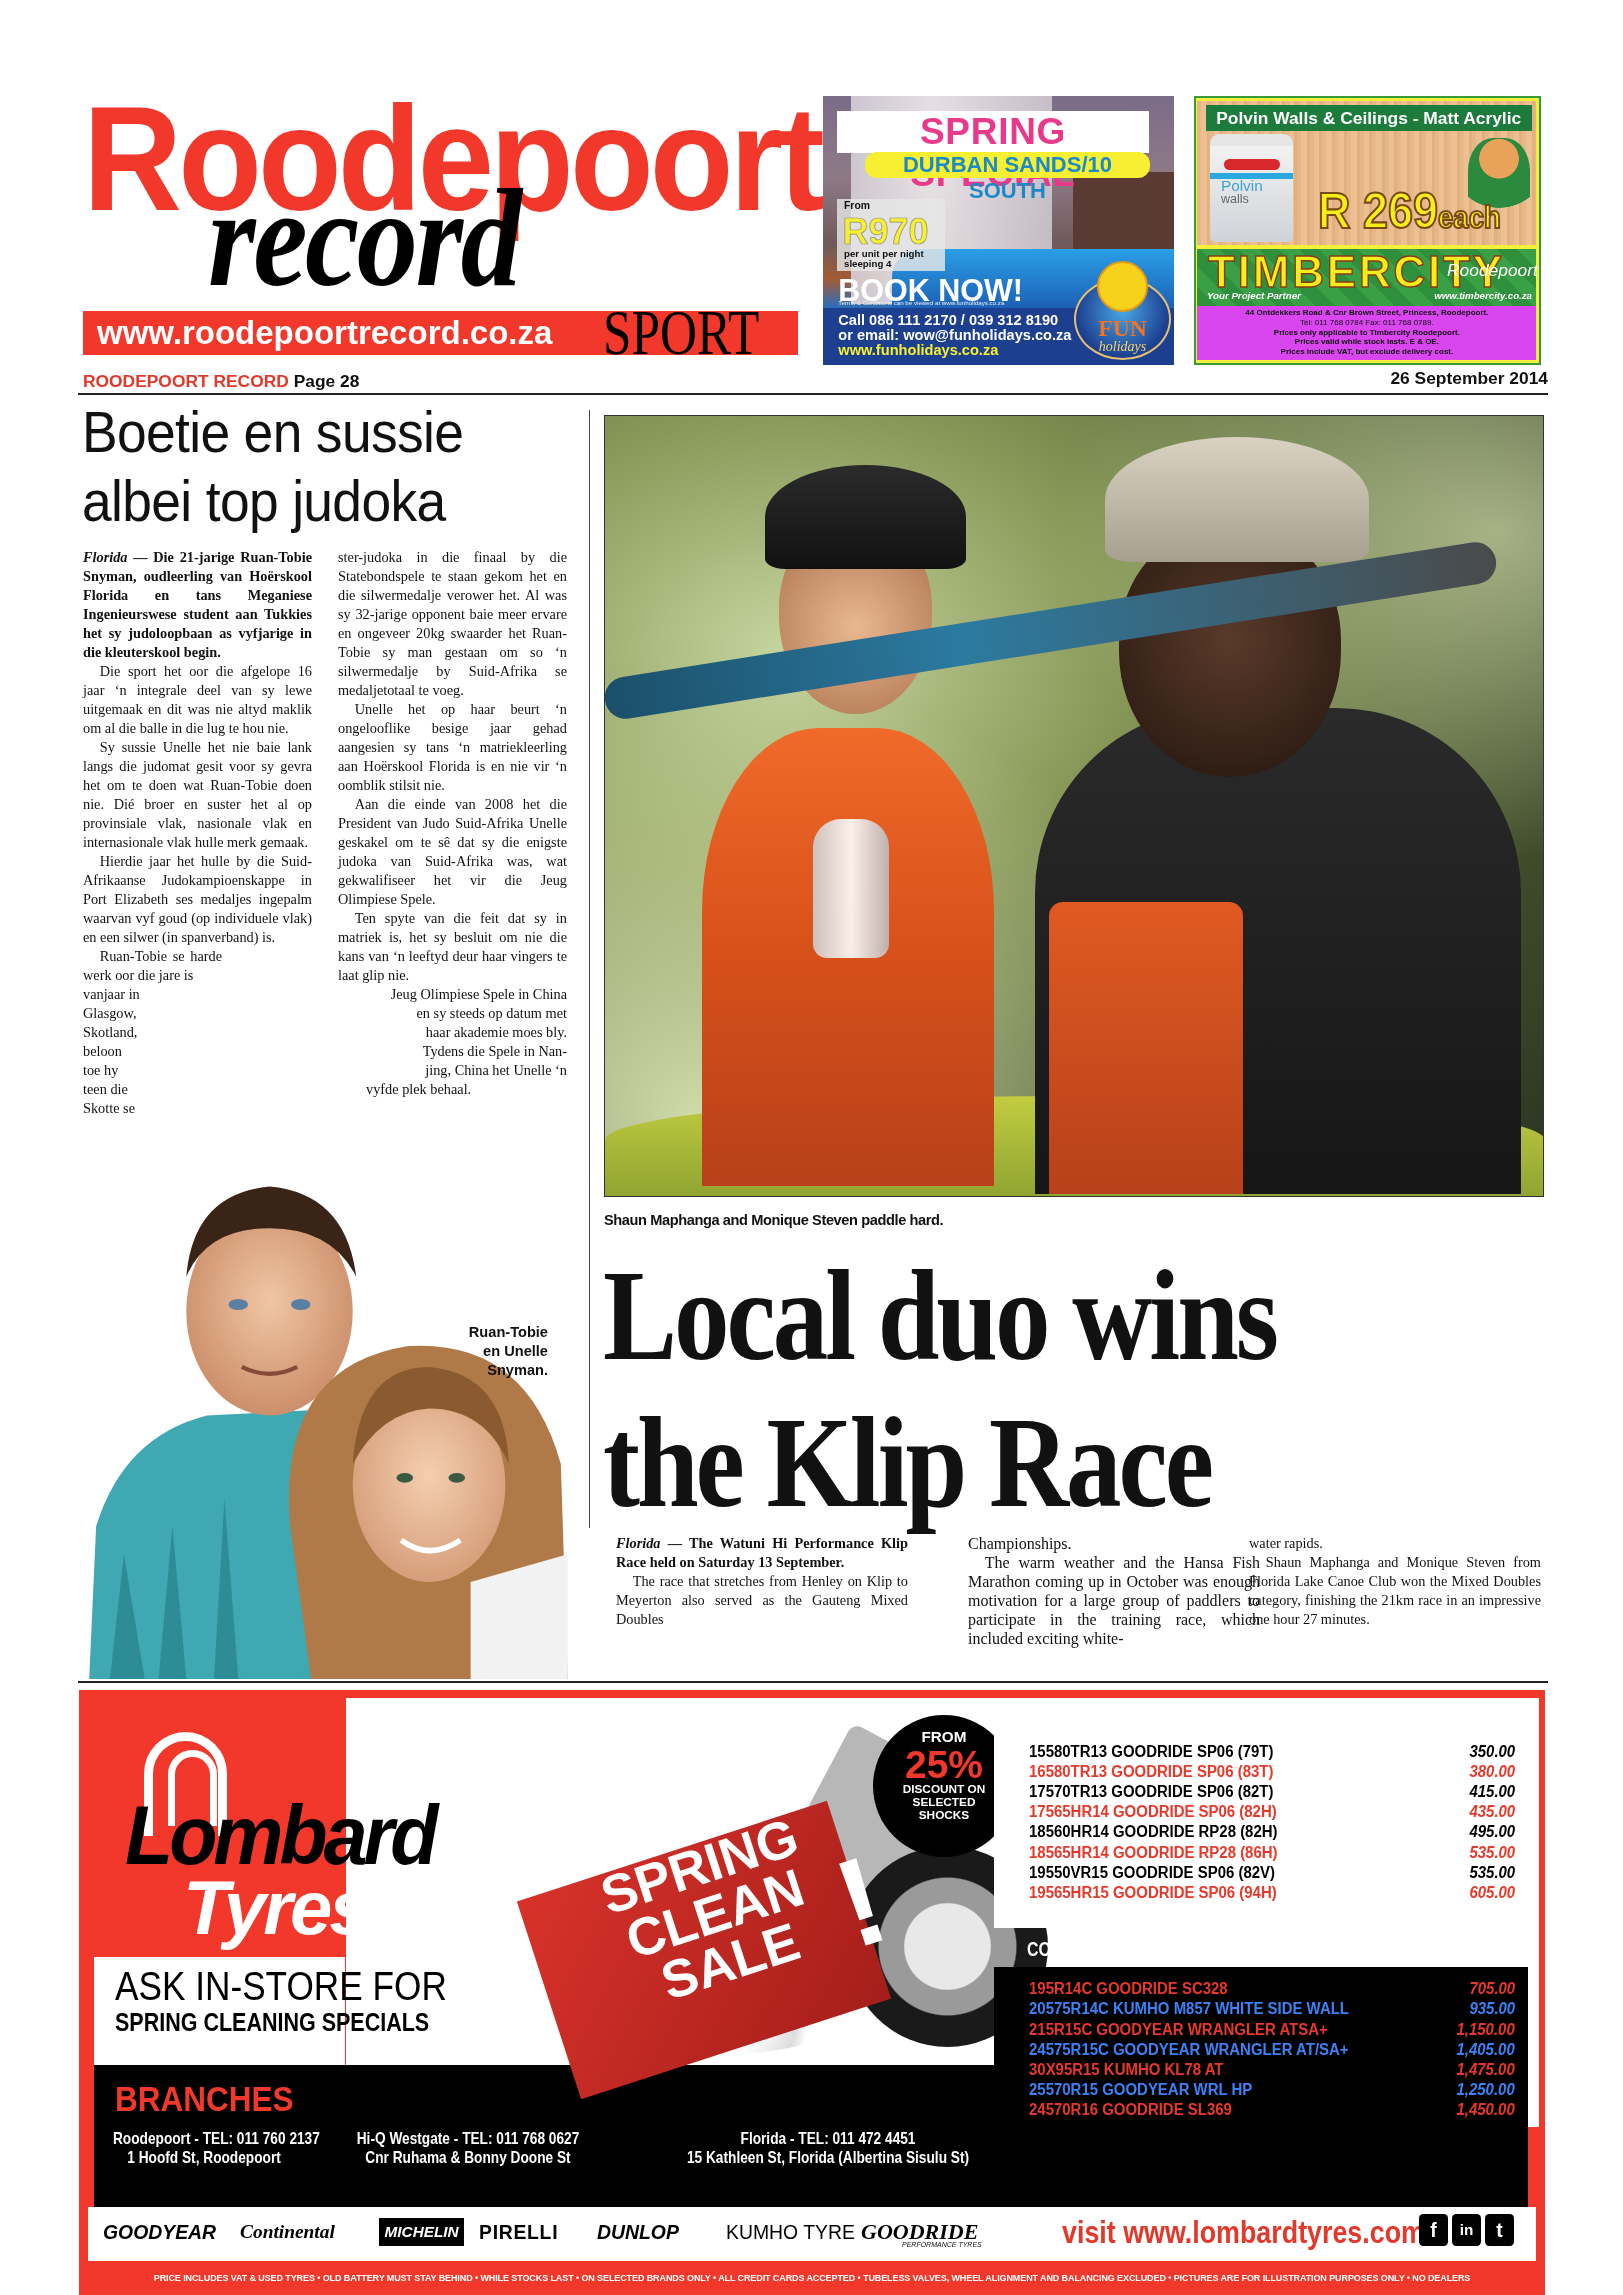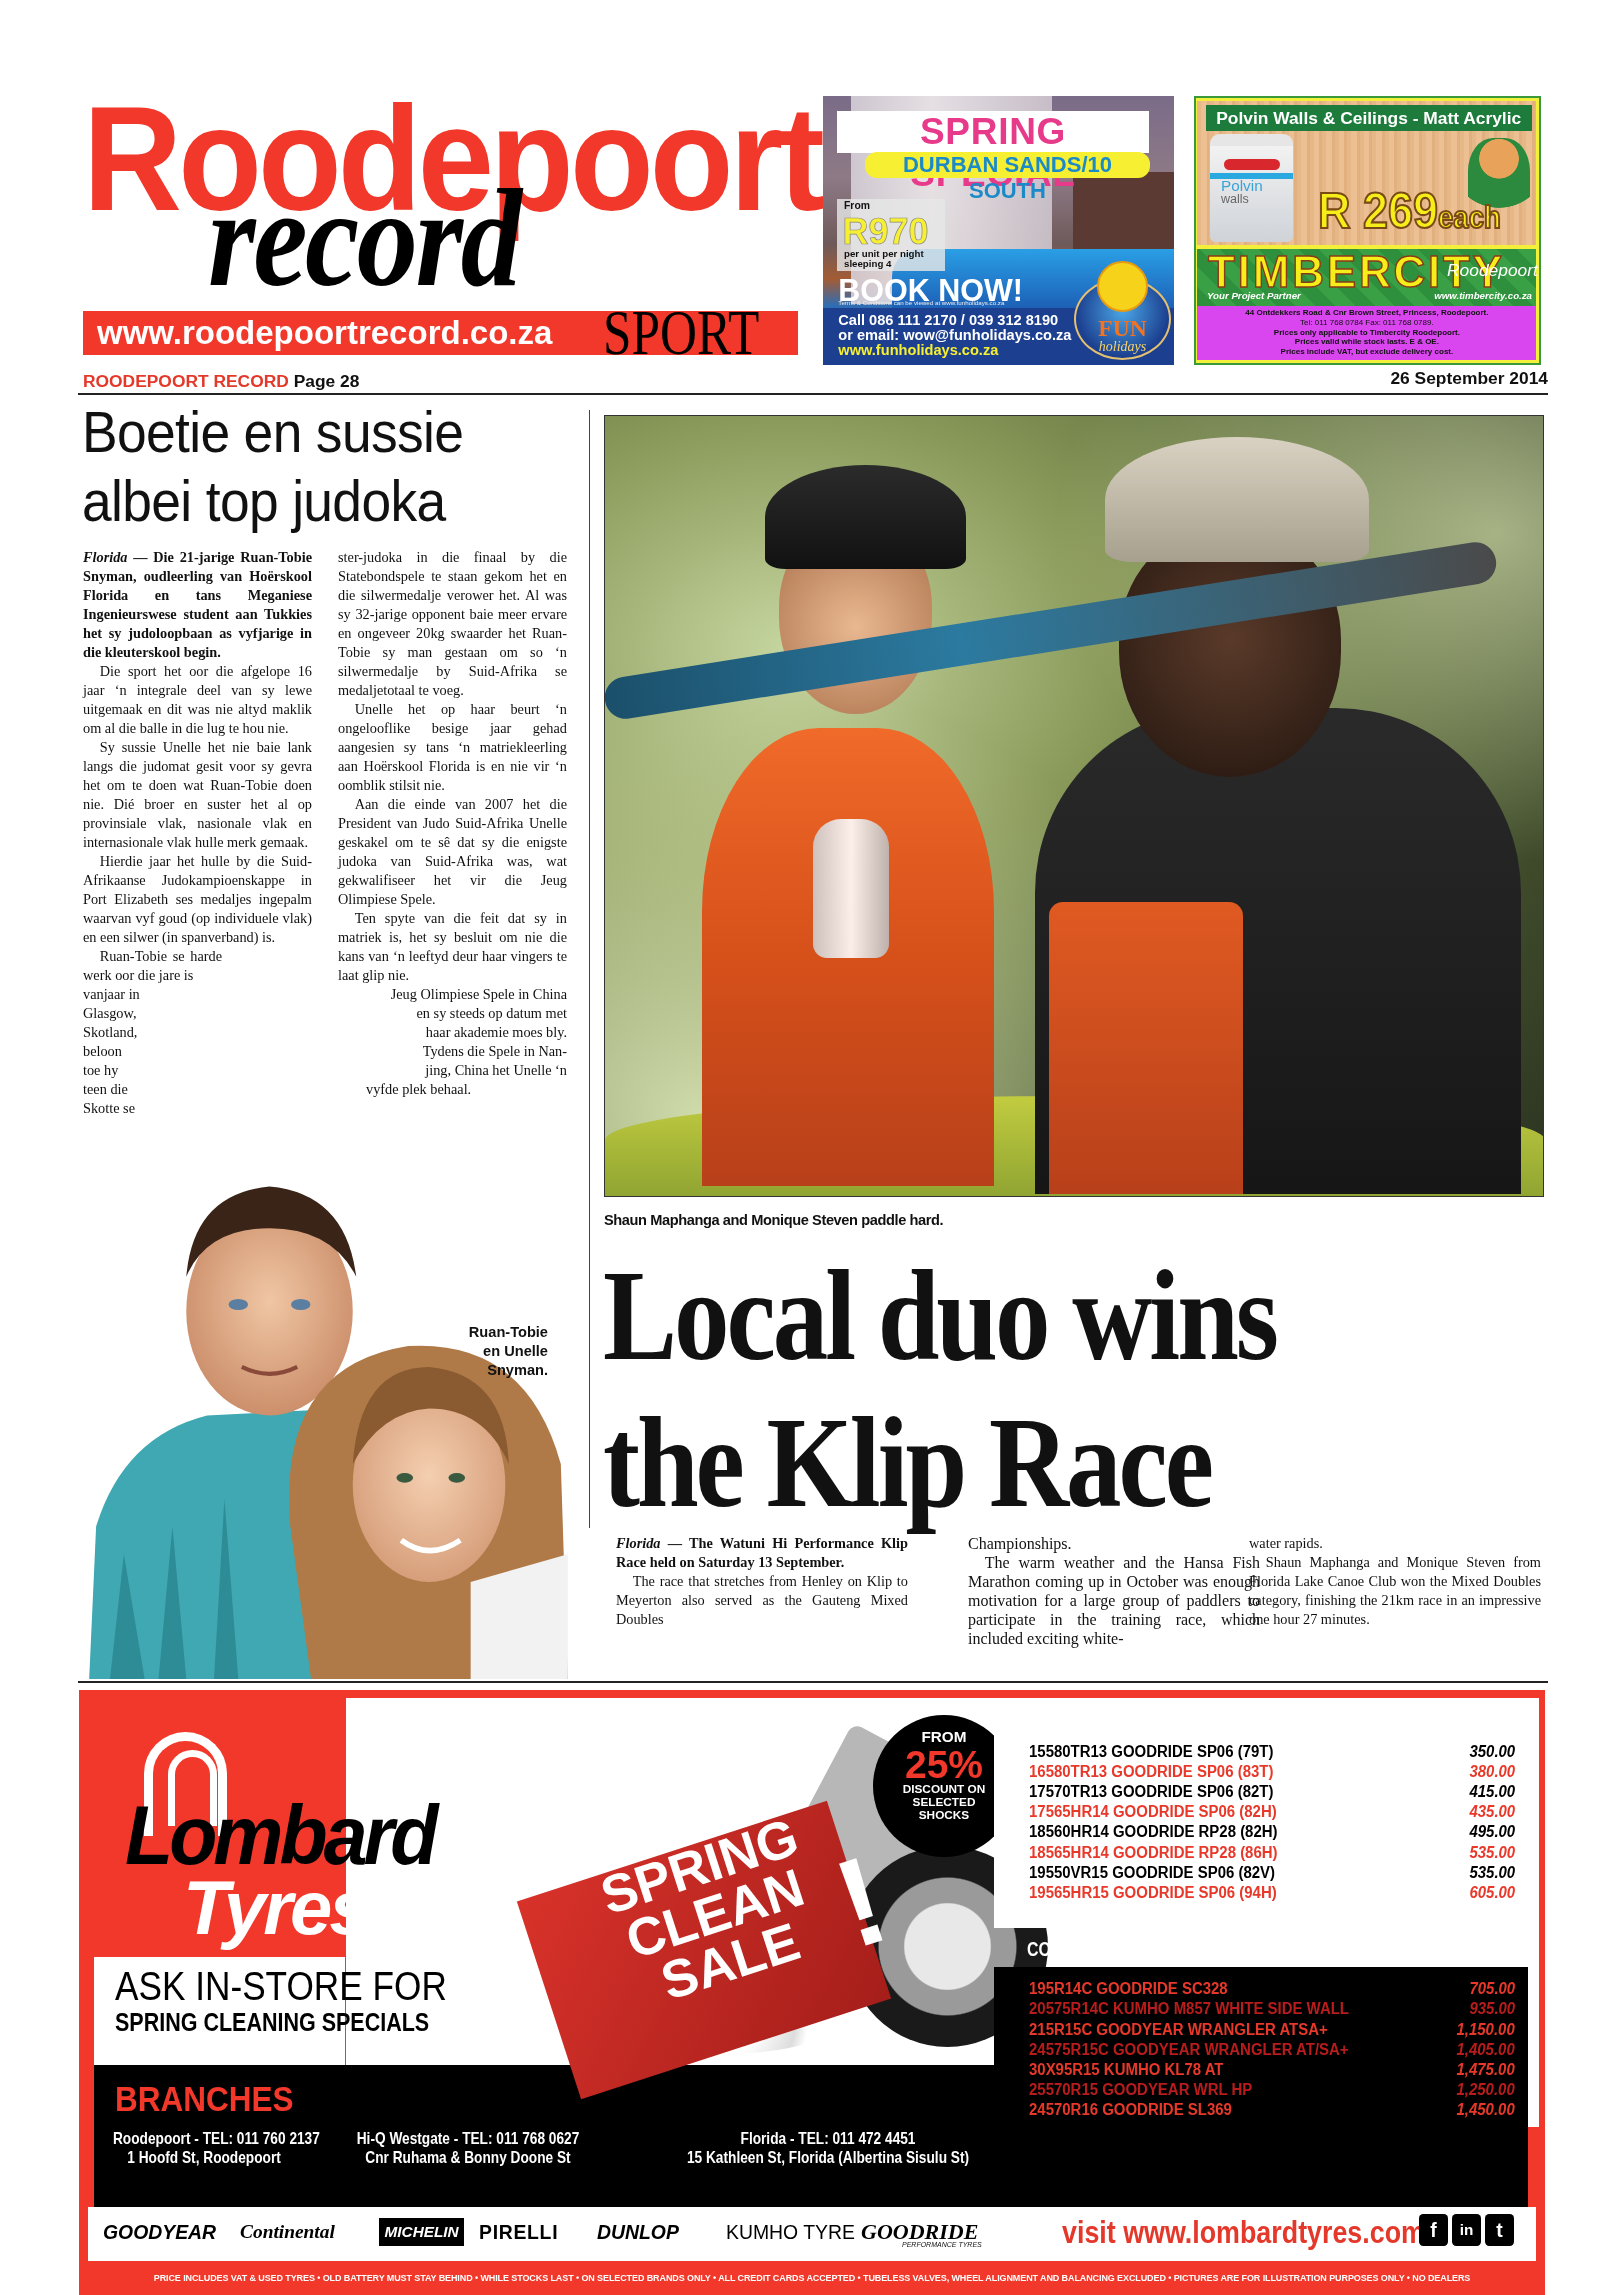--- a/index.html
+++ b/index.html
@@ -142,21 +142,21 @@
   
   .tt-head { font-family: "Liberation Sans", sans-serif; font-weight: 700; color: #fff; font-size: 19.4px; line-height: 28px; transform: scaleX(0.82); transform-origin: left top; white-space: nowrap; }
   .tt1-head { left: 1027px; top: 1701px; }
   .tt1-box { left: 994px; top: 1731px; width: 534px; height: 197px; background: #fff; }
   .tt2-head { left: 1027px; top: 1935px; }
   .tt2-box { left: 994px; top: 1967px; width: 534px; height: 240px; background: #000; }
   .tt-row { position: absolute; left: 1029px; width: 486px; height: 21px; font-family: "Liberation Sans", sans-serif; font-weight: 700; font-size: 17.4px; line-height: 21px; white-space: nowrap; }
   .tt-row .name { position: absolute; left: 0; transform: scaleX(0.86); transform-origin: left top; }
   .tt-row .price { position: absolute; right: 0; font-style: italic; transform: scaleX(0.86); transform-origin: right top; }
   .row-black { color: #000; }
-  .row-white { color: #b91c1c; }
+  .row-white { color: #3b82f6; }
   .row-red { color: #e8382a; }
 </style>
 </head>
 <body>
 
 <div class="abs mast-title">Roodepoort</div>
 <div class="abs mast-record">record</div>
 <div class="abs mast-bar"></div>
 <div class="abs mast-url">www.roodepoortrecord.co.za</div>
 <div class="abs mast-sport">SPORT</div>
@@ -267,21 +267,21 @@
     <div>beloon</div>
     <div>toe hy</div>
     <div>teen die</div>
     <div>Skotte se</div>
   </div>
 </div>
 
 <div class="abs body-text l-col2">
   <p style="text-indent:0">ster-judoka in die finaal by die Statebondspele te staan gekom het en die silwermedalje ve­rower het. Al was sy 32-jarige opponent baie meer ervare en ongeveer 20kg swaarder het Ruan-Tobie sy man gestaan om so ‘n silwermedalje by Suid-Afrika se medaljetotaal te voeg.</p>
   <p>Unelle het op haar beurt ‘n ongelooflike besige jaar gehad aangesien sy tans ‘n matriekleerling aan Hoërskool Florida is en nie vir ‘n oomblik stilsit nie.</p>
-  <p>Aan die einde van 2007 het die President van Judo Suid-Afrika Unelle geskakel om te sê dat sy die enigste judoka van Suid-Afrika was, wat gekwalifi­seer het vir die Jeug Olimpiese Spele.</p>
+  <p>Aan die einde van 2008 het die President van Judo Suid-Afrika Unelle geskakel om te sê dat sy die enigste judoka van Suid-Afrika was, wat gekwalifi­seer het vir die Jeug Olimpiese Spele.</p>
   <p>Ten spyte van die feit dat sy in matriek is, het sy besluit om nie die kans van ‘n leeftyd deur haar vingers te laat glip nie.</p>
   <div style="text-align:right">
     <div style="padding-left:9.7px">Jeug Olimpiese Spele in China</div>
     <div style="padding-left:18px">en sy steeds op datum met</div>
     <div style="padding-left:23.6px">haar akademie moes bly.</div>
     <div style="padding-left:28px">Tydens die Spele in Nan-</div>
     <div style="padding-left:28px">jing, China het Unelle ‘n</div>
     <div style="padding-left:28px;text-align:left">vyfde plek behaal.</div>
   </div>
 </div>

